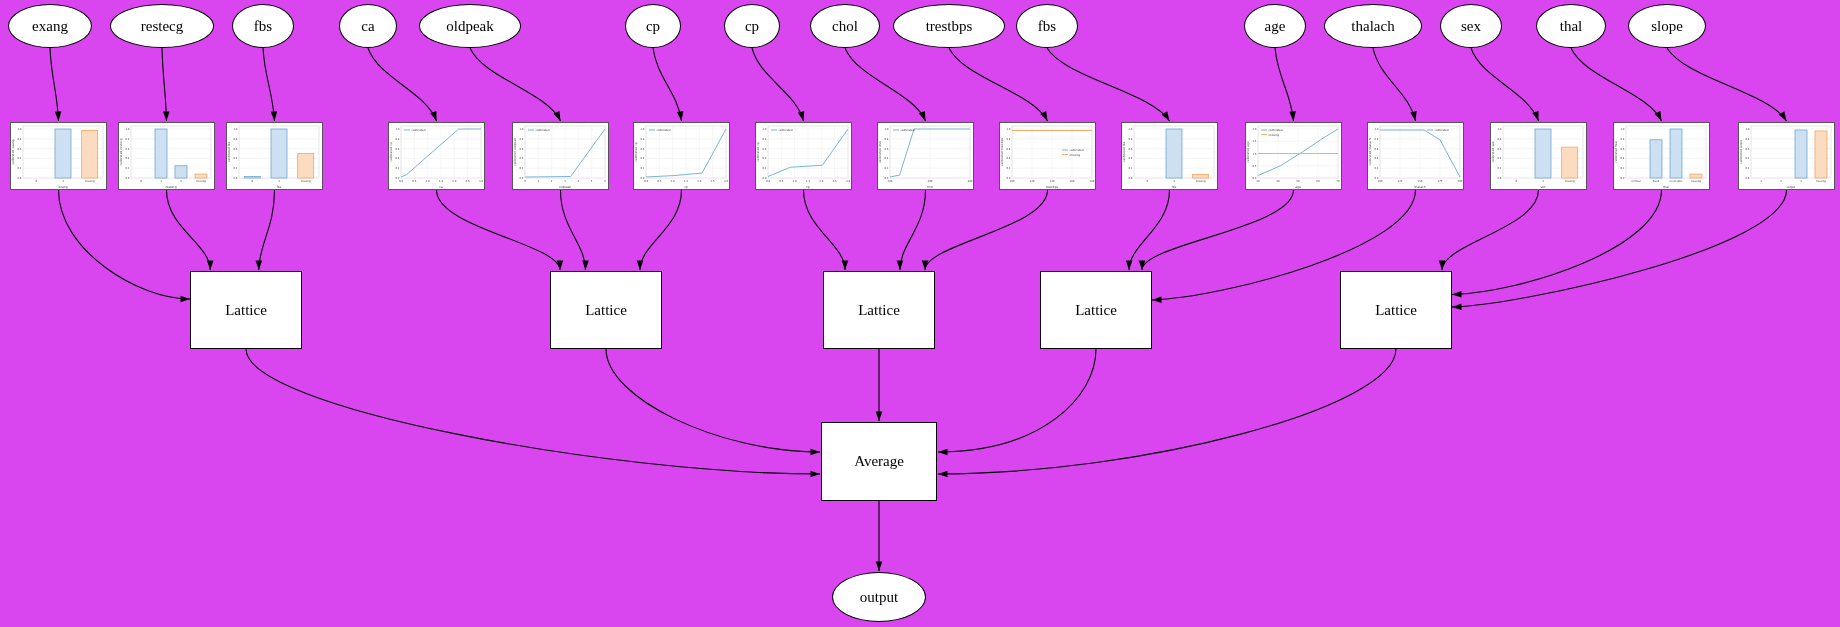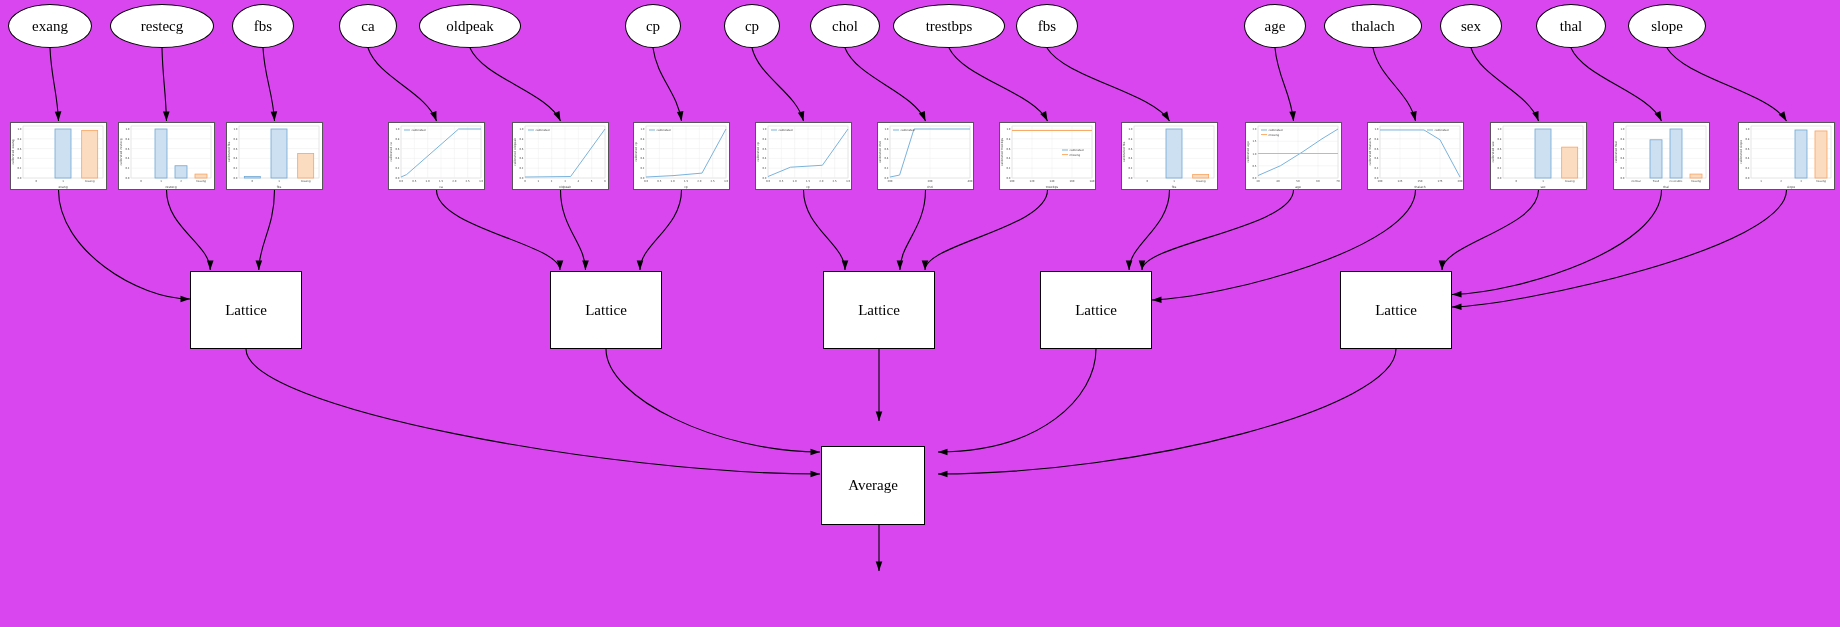--- a/index.html
+++ b/index.html
@@ -639,16 +639,19 @@
   <div class="node" style="left:823px;top:271px;width:112px;height:78px;">
       <span>Lattice</span>
     </div>
   <div class="node" style="left:1040px;top:271px;width:112px;height:78px;">
       <span>Lattice</span>
     </div>
   <div class="node" style="left:1340px;top:271px;width:112px;height:78px;">
       <span>Lattice</span>
     </div>
 
-  <div class="node" style="left:821px;top:446px;width:104px;height:79px;">
+  <div class="node" style="left:821px;top:422px;width:116px;height:79px;">
       <span>Average</span>
+    </div>
+  <div class="node ellipse" style="left:832px;top:572px;width:94px;height:50px;">
+      <span>output</span>
     </div>
 </div>
 
 </body></html>

